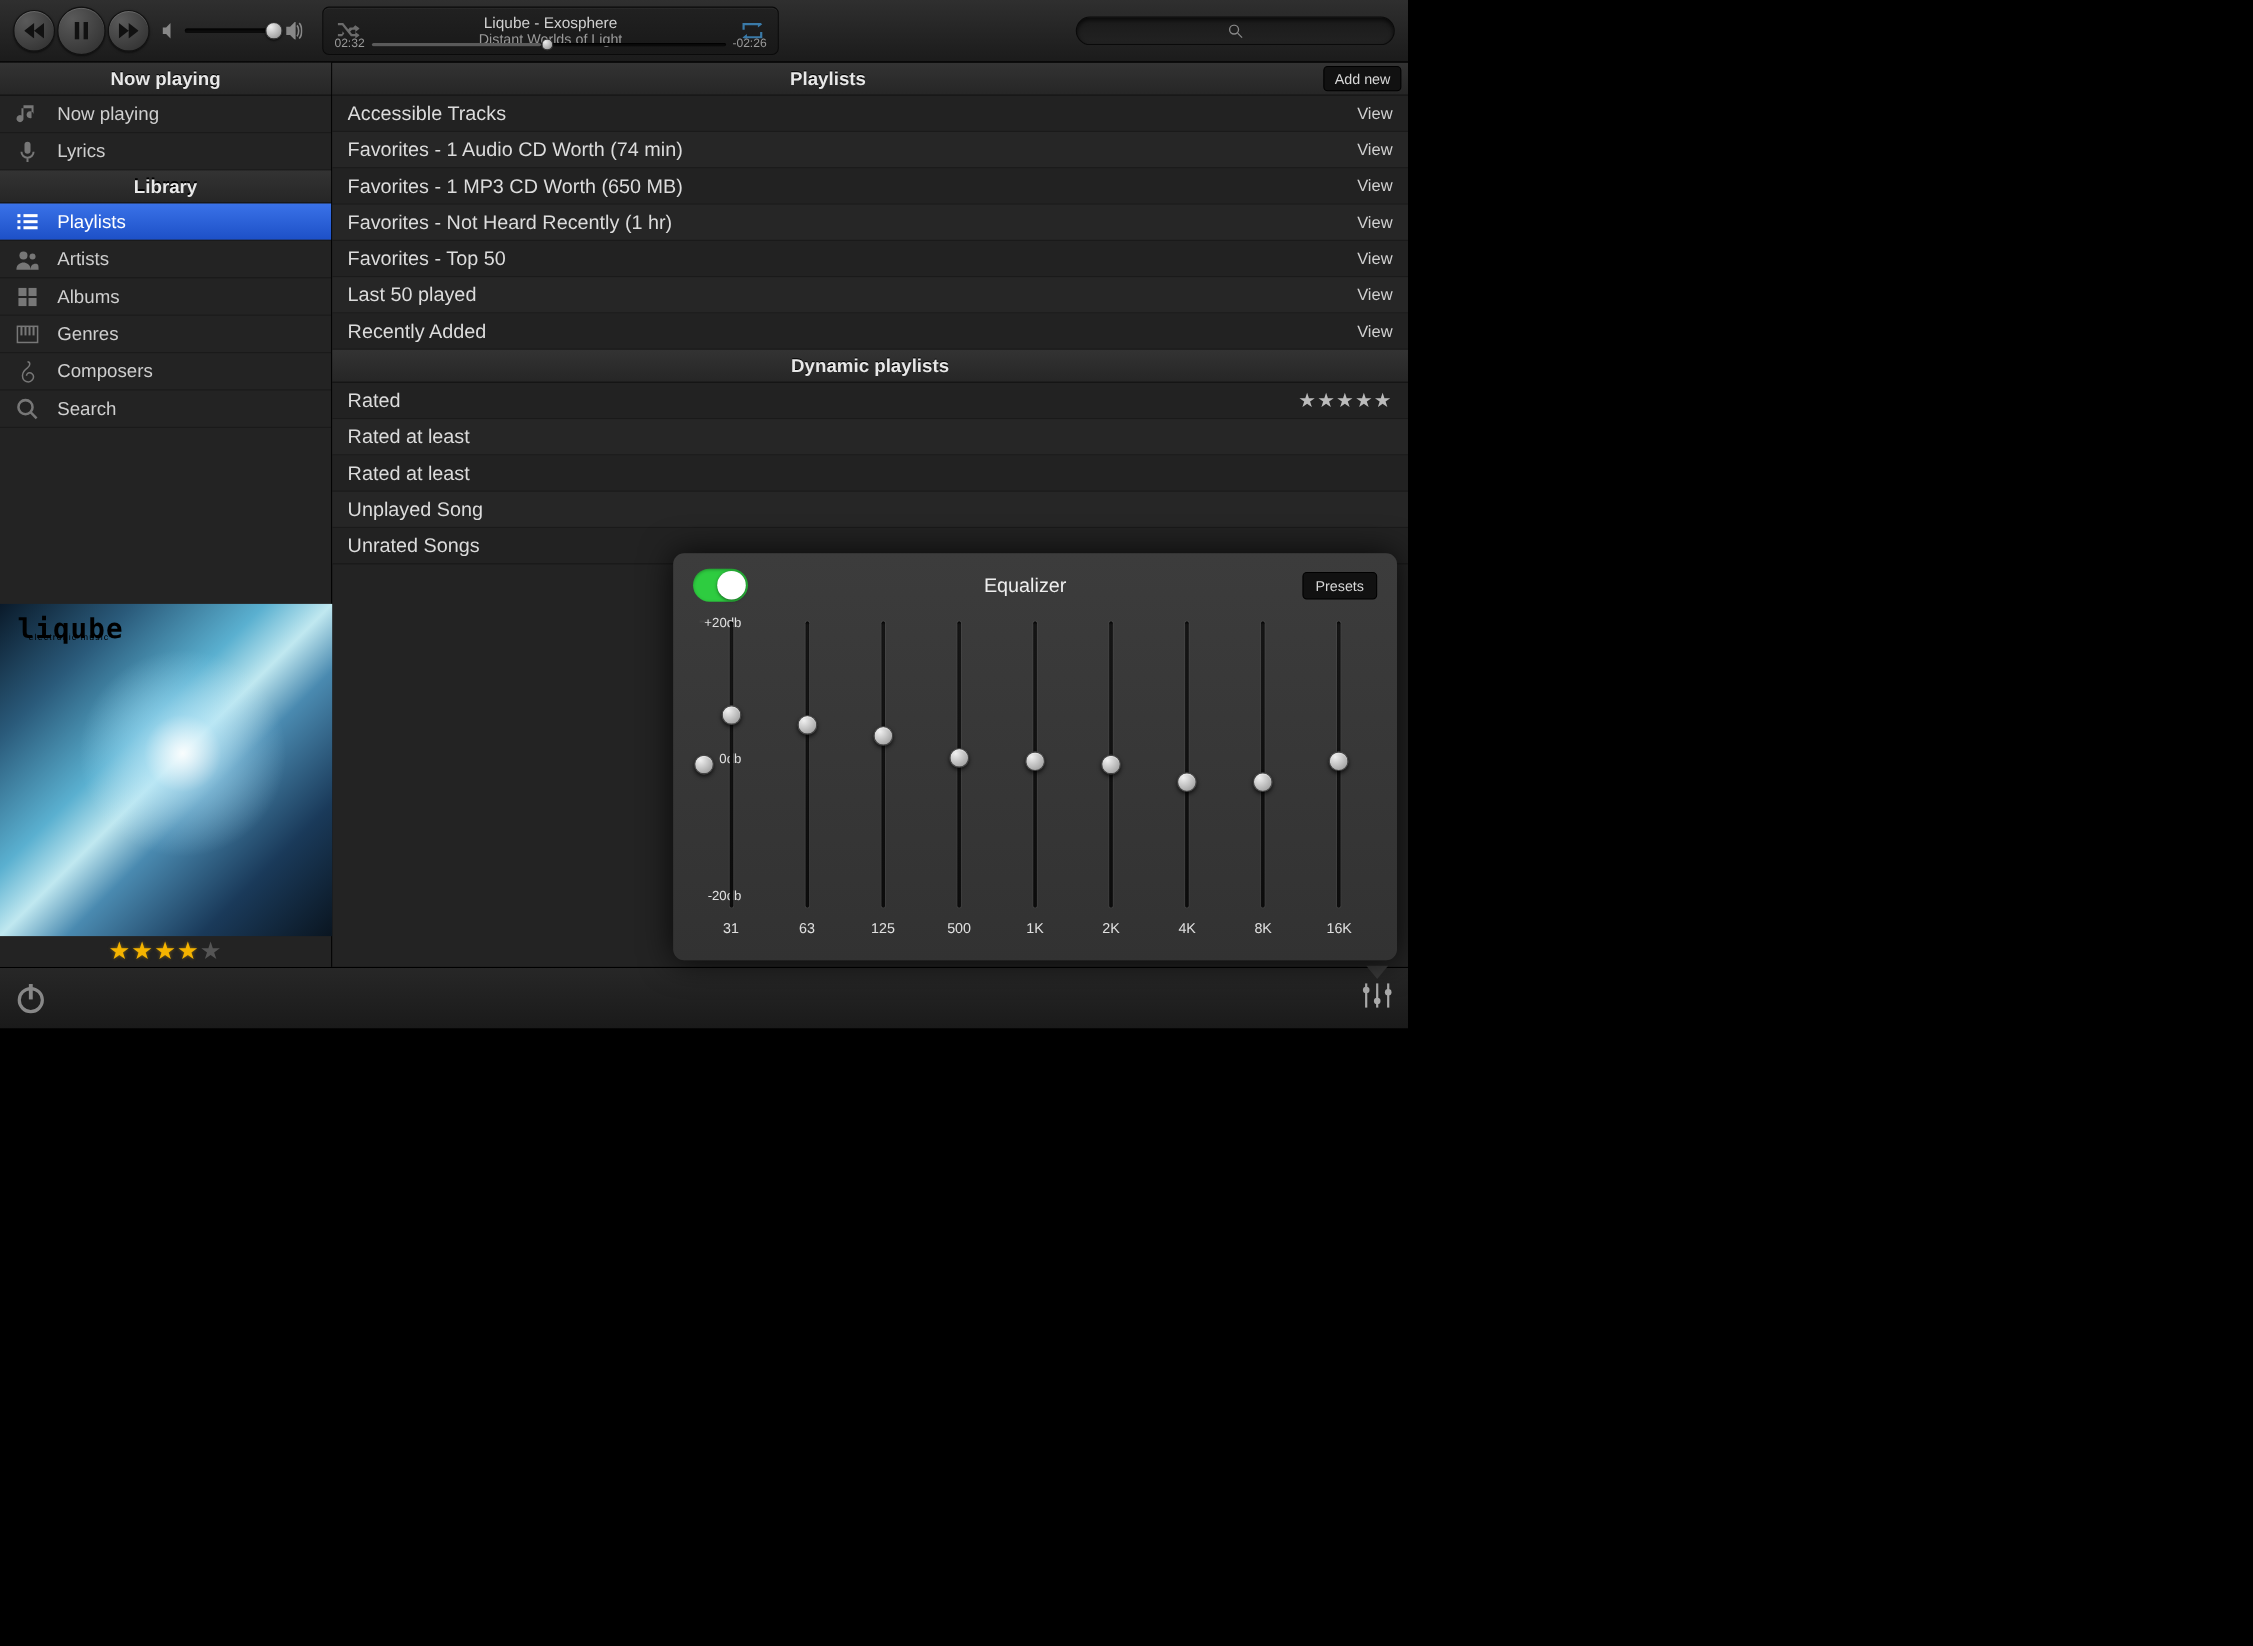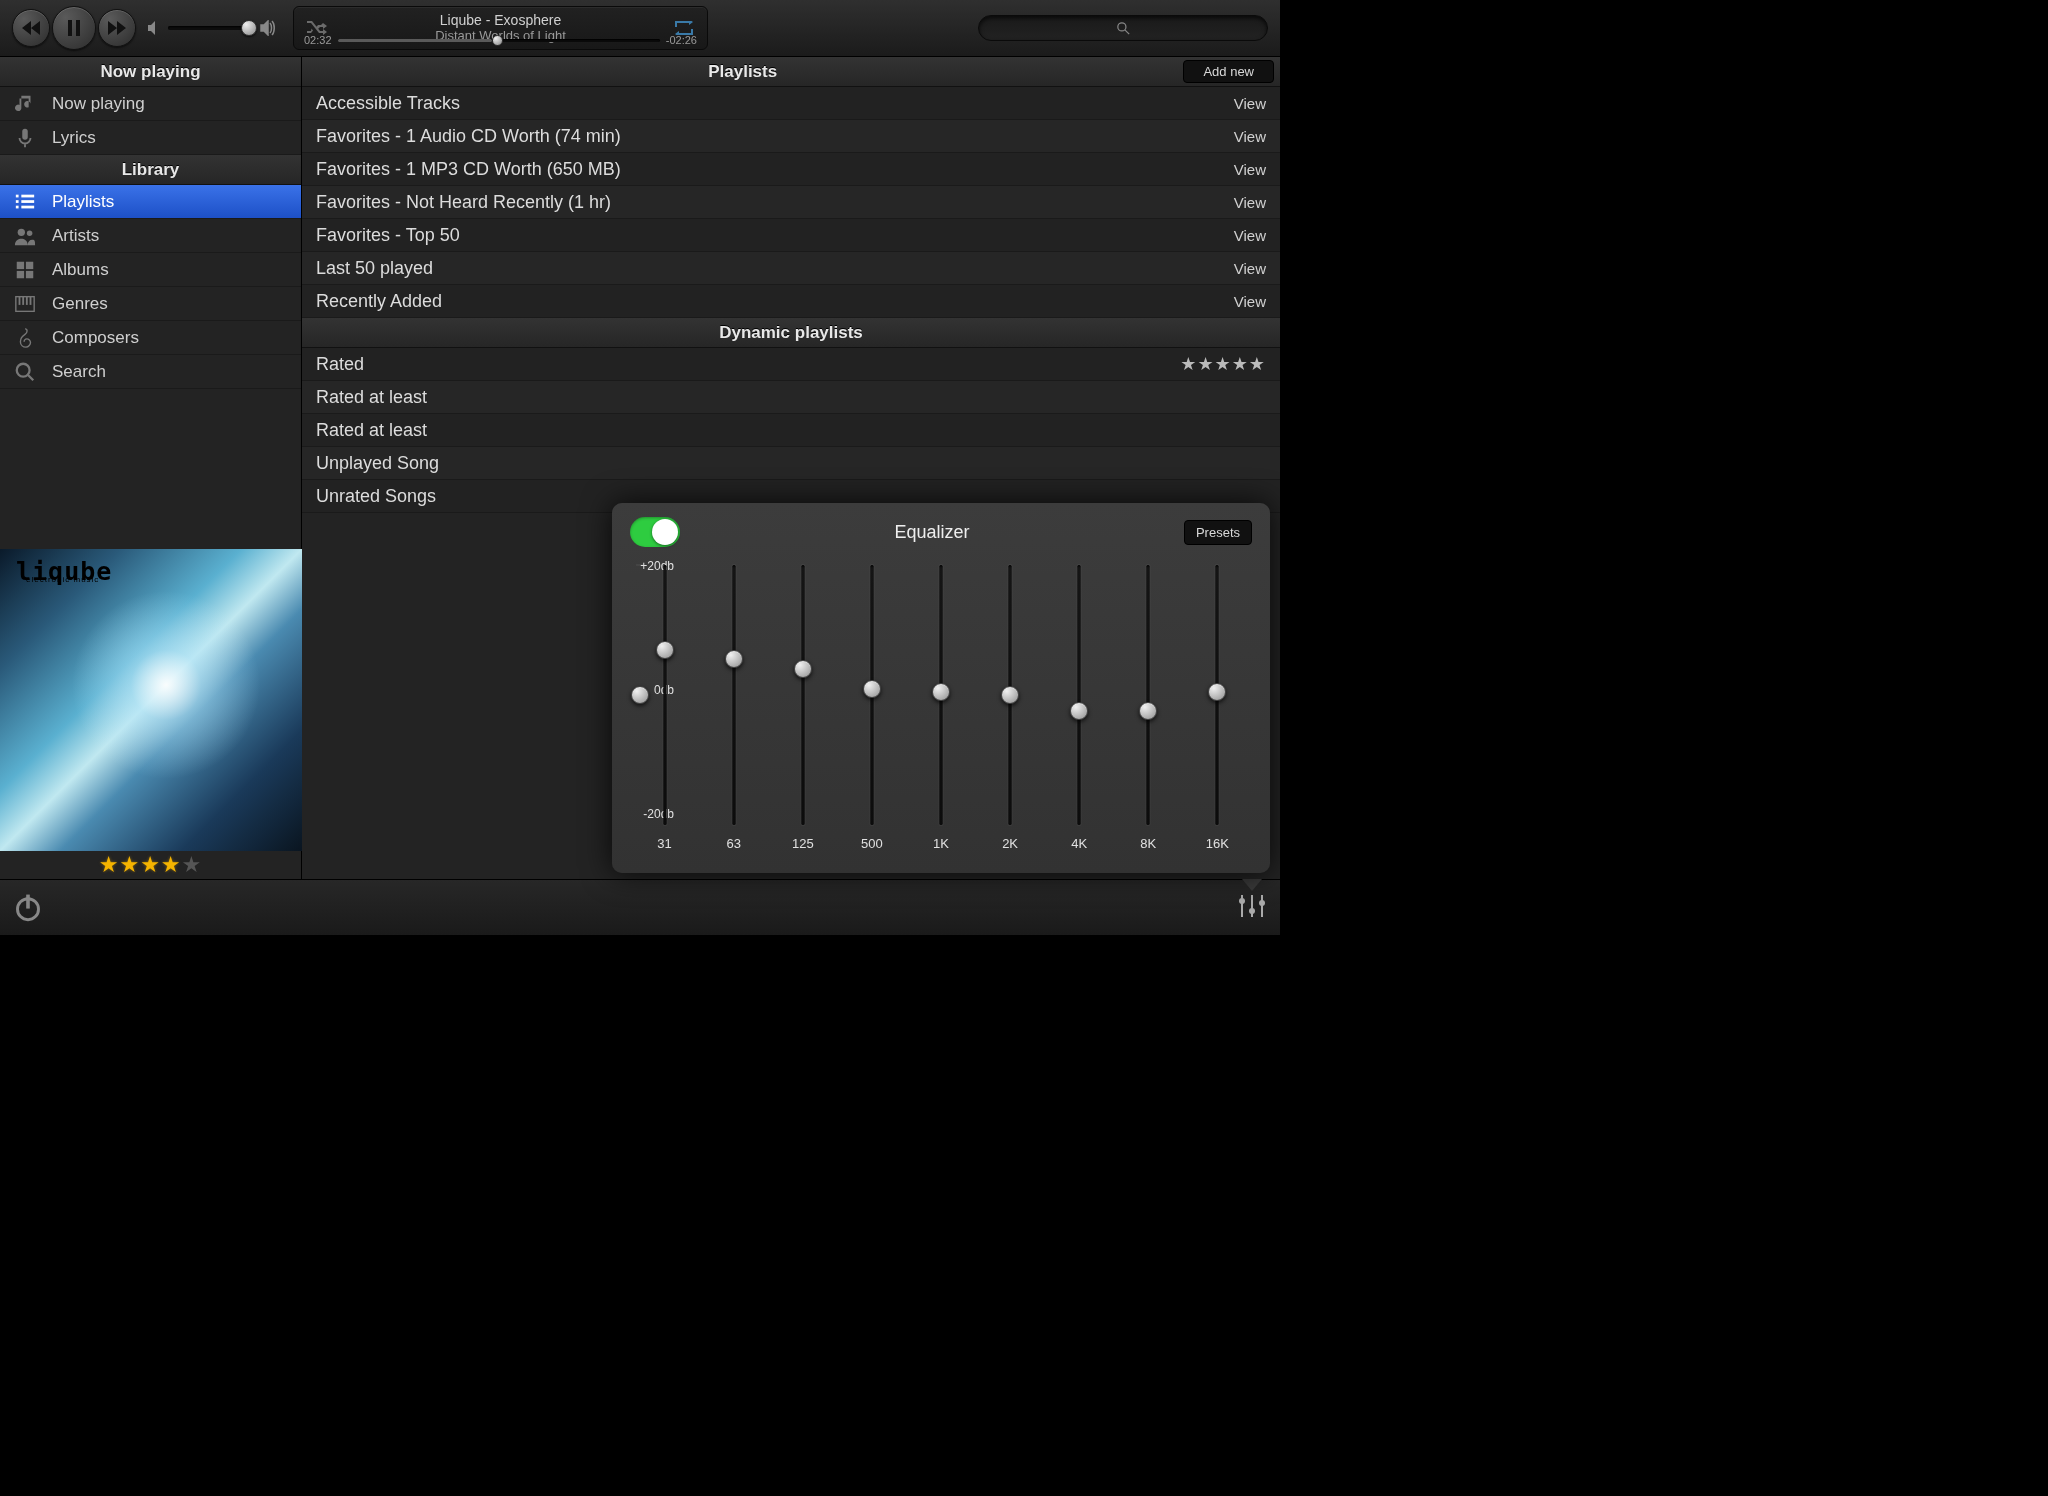--- a/index.html
+++ b/index.html
@@ -43,21 +43,21 @@
 .art-sub { position:absolute; top:26px; left:26px; font-size:8px; color:#000; letter-spacing:1px;}
 .rating-row { height:28px; display:flex; align-items:center; justify-content:center; background:#232323;}
 .star { font-size:22px; letter-spacing:1px;}
 .star.on { color:#f5b400; text-shadow:0 0 3px rgba(245,180,0,.5);}
 .star.off { color:#555;}
 
 
 .main { flex:1; background:#232323; display:flex; flex-direction:column; overflow:hidden;}
 .list-head { height:30px; background:linear-gradient(#333,#262626); display:flex; align-items:center; border-bottom:1px solid #111;}
 .list-head-title { flex:1; text-align:center; color:#e8e8e8; font-size:17px; font-weight:600; text-shadow:0 -1px 0 #000;}
-.add-btn { background:#111; color:#d8d8d8; font-size:13px; padding:3px 19px; border-radius:4px; border:1px solid #000; margin-right:6px; cursor:pointer;}
+.add-btn { background:#111; color:#d8d8d8; font-size:13px; padding:3px 9px; border-radius:4px; border:1px solid #000; margin-right:6px; cursor:pointer;}
 .pl-row { height:33px; display:flex; align-items:center; padding:0 14px; color:#dcdcdc; font-size:18px; border-bottom:1px solid #1a1a1a; cursor:pointer;}
 .pl-row:nth-child(odd){ background:#222;}
 .pl-row:nth-child(even){ background:#262626;}
 .pl-name { flex:1; white-space:nowrap; overflow:hidden;}
 .view-link { color:#d0d0d0; font-size:15px;}
 .dyn-stars { color:#bbb; font-size:18px; letter-spacing:1px;}
 
 
 .footer { height:56px; background:linear-gradient(#272727,#1a1a1a); display:flex; align-items:center; padding:0 14px; border-top:1px solid #000;}
 .power { width:28px; height:28px; cursor:pointer;}

